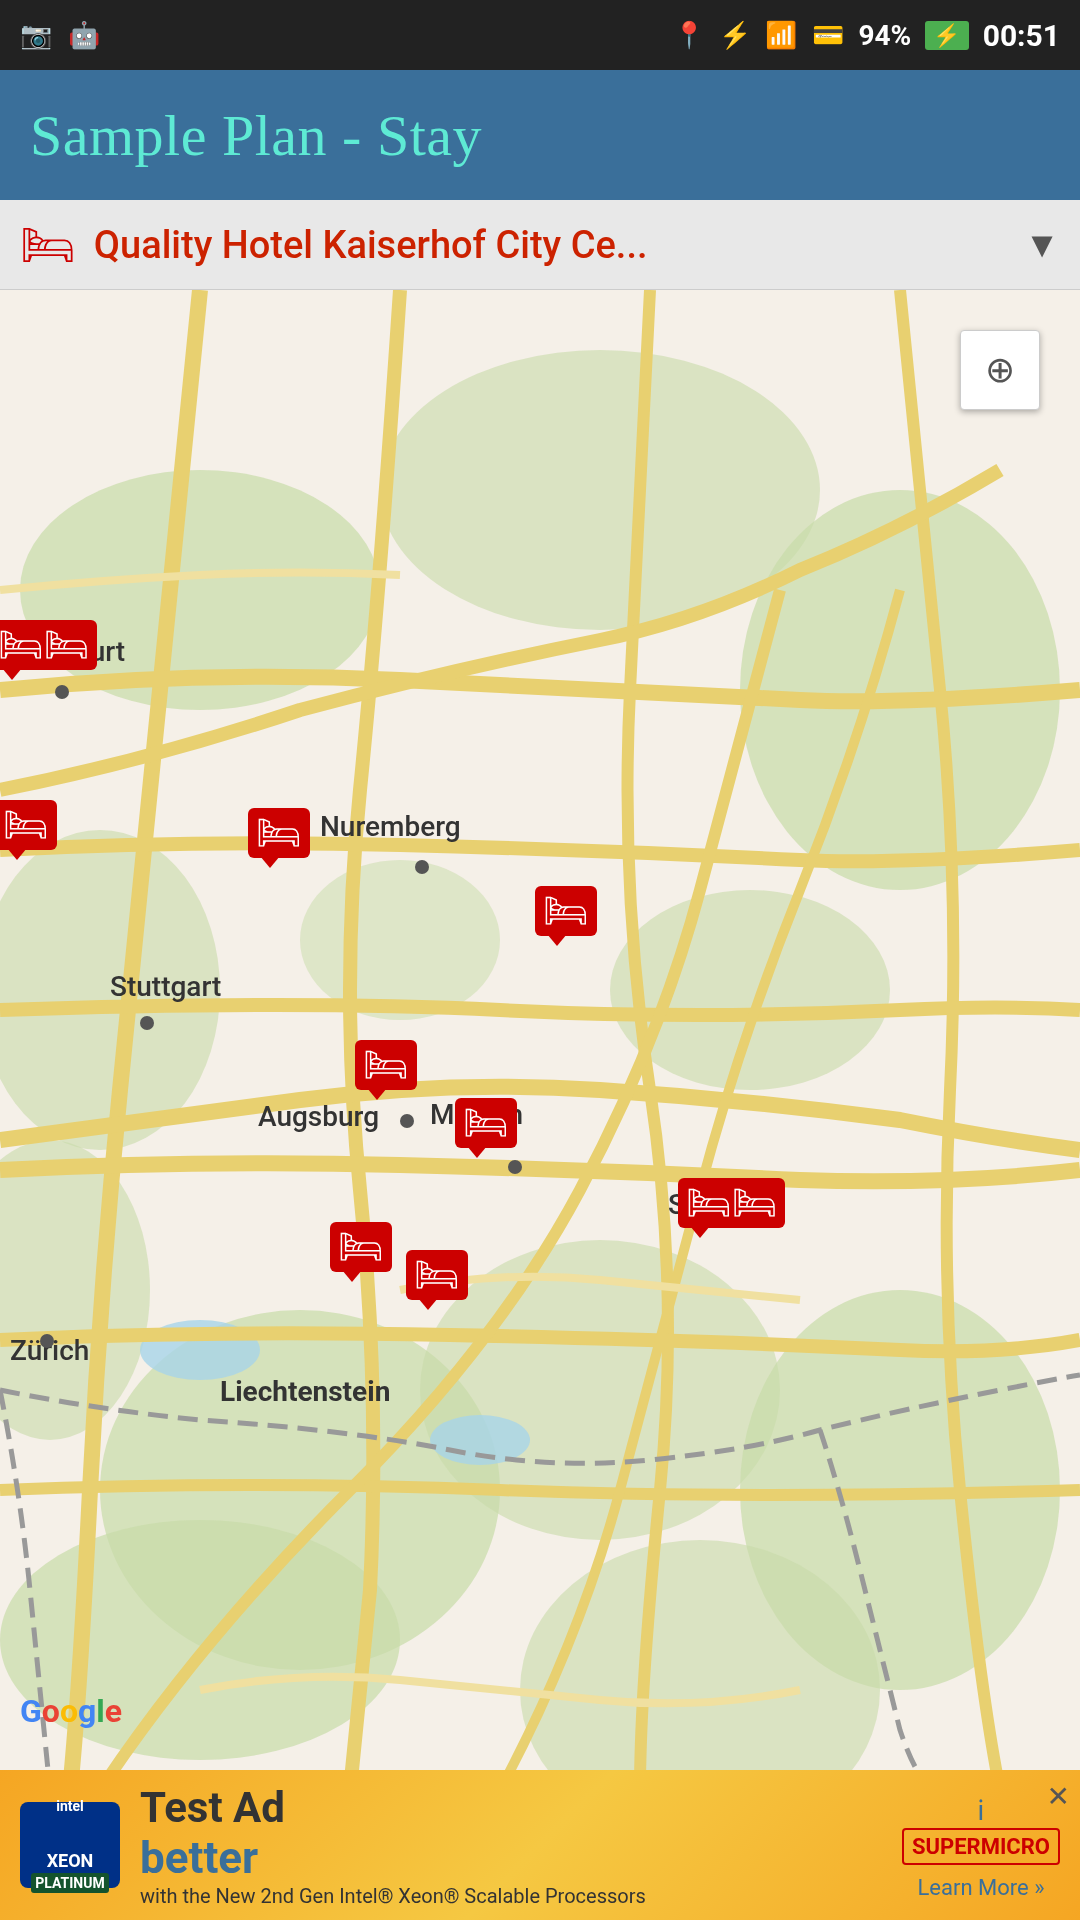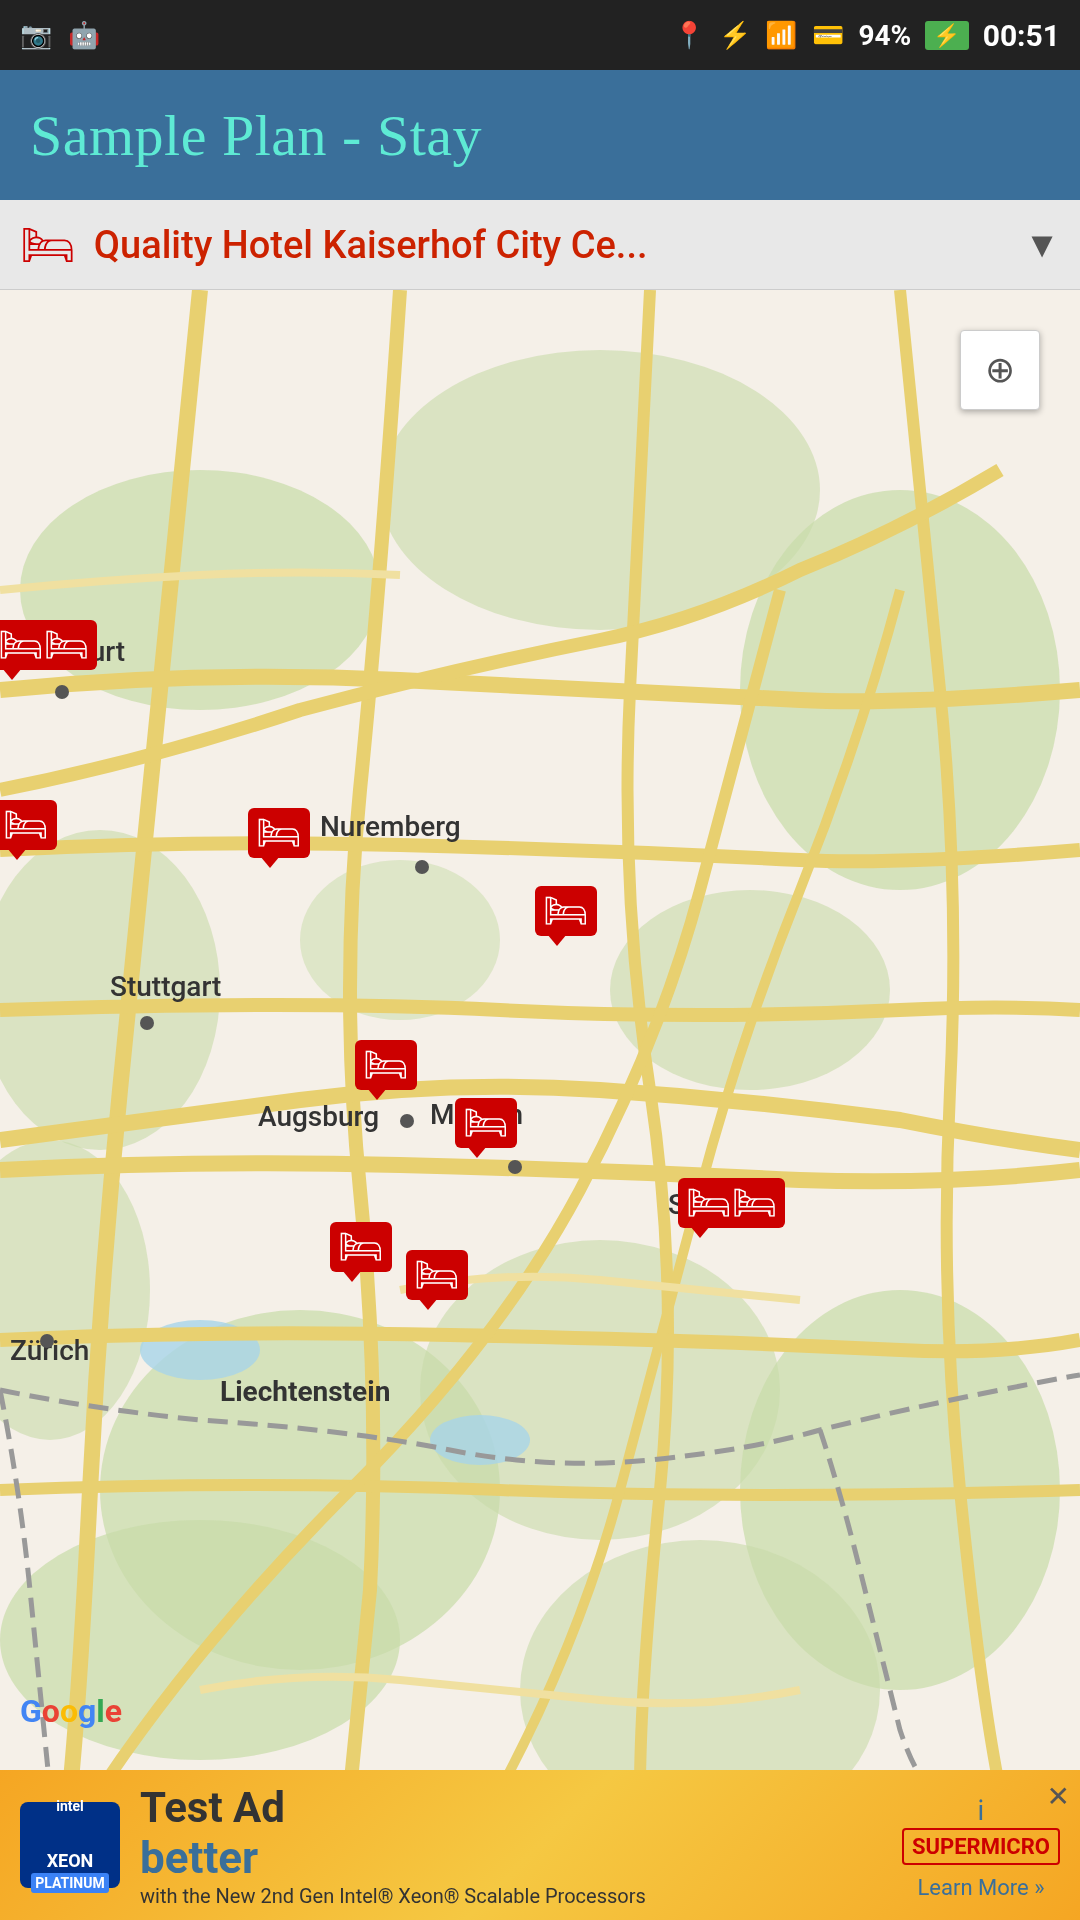--- a/index.html
+++ b/index.html
@@ -379,21 +379,21 @@
   <div id="google-logo">
     <span class="g">G</span><span class="o1">o</span><span class="o2">o</span><span class="g2">g</span><span class="l">l</span><span class="e">e</span>
   </div>
 
 </div>
 
 <div id="ad-banner">
   <div class="ad-intel-logo">
     <span style="font-size:14px;">intel</span>
     <span style="font-size:18px;margin-top:36px;">XEON</span>
-    <span style="font-size:14px;background:#3b82f6;padding:2px 4px;border-radius:3px;margin-top:2px;">PLATINUM</span>
+    <span style="font-size:14px;background:#14532d;padding:2px 4px;border-radius:3px;margin-top:2px;">PLATINUM</span>
   </div>
   <div class="ad-text-area">
     <div class="ad-test-ad">Test Ad</div>
     <div class="ad-better">better</div>
     <div class="ad-sub">with the New 2nd Gen Intel® Xeon® Scalable Processors</div>
   </div>
   <div class="ad-supermicro">
     <span class="info-icon">ℹ</span>
     <div class="supermicro-logo">SUPERMICRO</div>
     <div class="learn-more">Learn More »</div>

